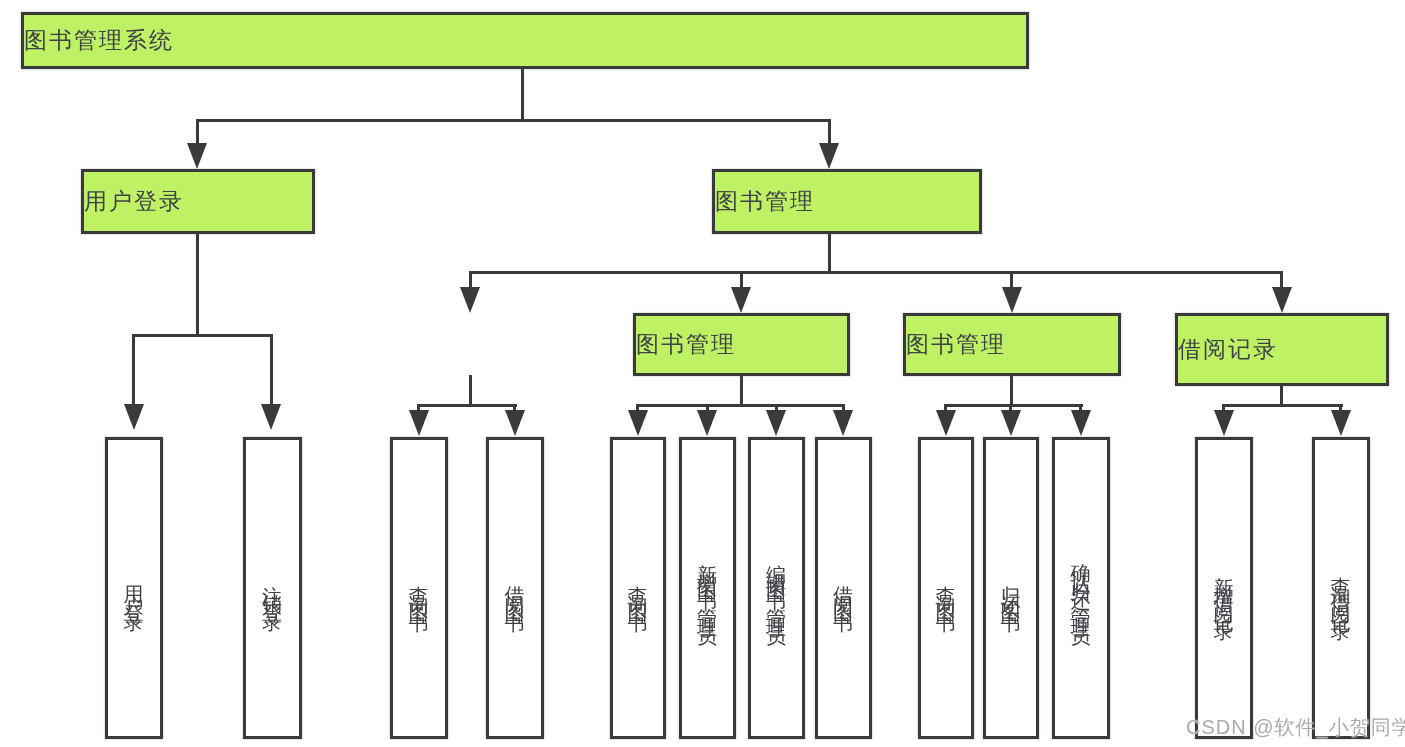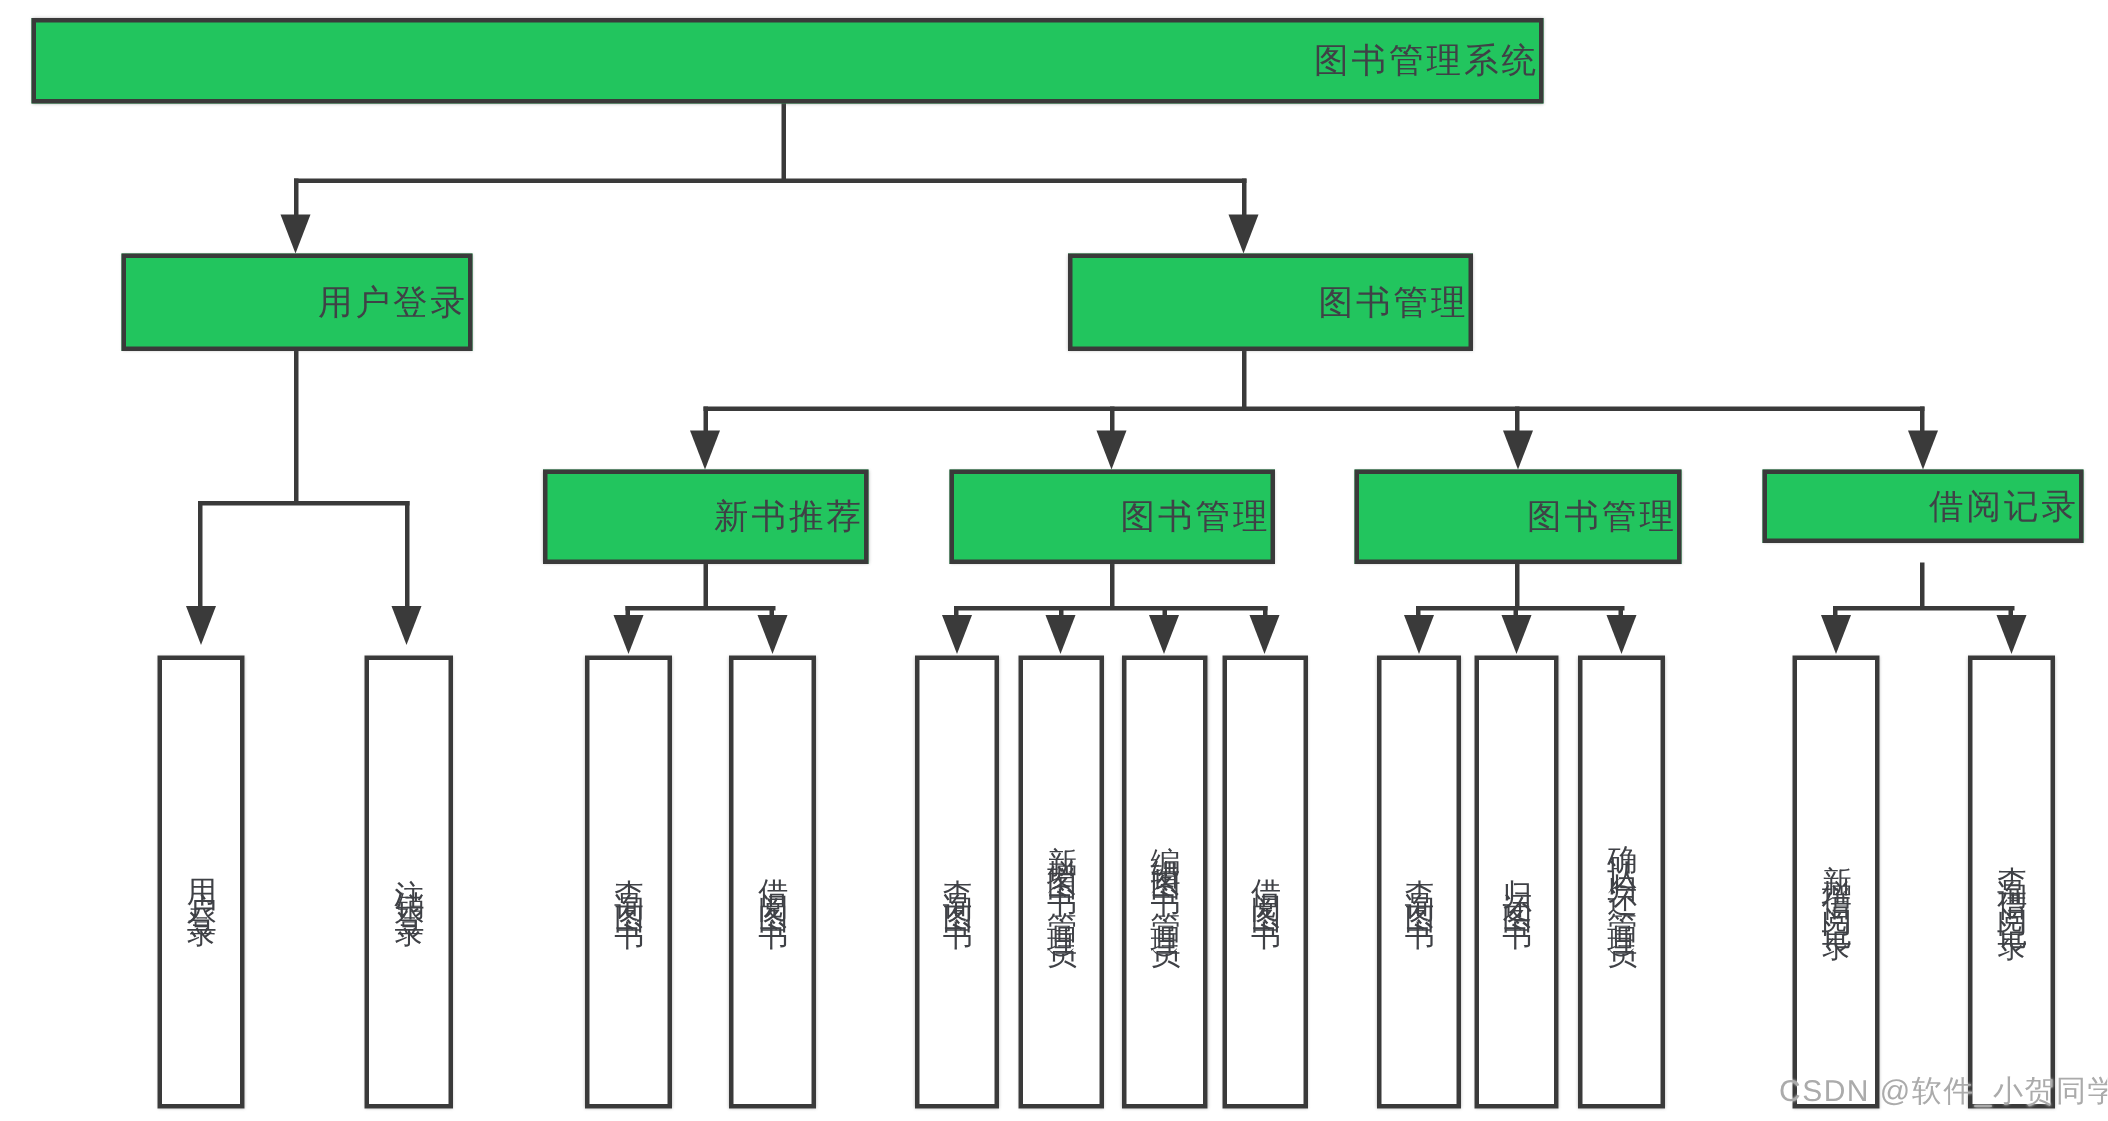--- a/index.html
+++ b/index.html
@@ -12,23 +12,23 @@
   .canvas{
     position:relative;
     width:1405px;height:747px;
     background:var(--bg);
     font-family:"Liberation Sans",sans-serif;
     overflow:hidden;
   }
   .box{
     position:absolute;
     box-sizing:border-box;
-    background:#22c55e;
+    background:#bef264;
     border:3px solid var(--line);
-    display:flex;align-items:center;justify-content:flex-end;
+    display:flex;align-items:center;justify-content:flex-start;
     font-size:23px;letter-spacing:2px;
     color:var(--text);
     box-shadow:0 0 2px rgba(100,100,100,.45);
     white-space:nowrap;
   }
   .vbox{
     position:absolute;
     box-sizing:border-box;
     background:#fff;
     border:3px solid var(--line);
@@ -131,30 +131,27 @@
       <span>图书管理系统</span>
     </div>
 
   <div class="box" style="left:81px;top:169px;width:234px;height:65px;">
       <span>用户登录</span>
     </div>
   <div class="box" style="left:712px;top:169px;width:270px;height:65px;">
       <span>图书管理</span>
     </div>
 
-  <div class="box" style="left:362px;top:313px;width:217px;height:63px;">
-      <span>新书推荐</span>
-    </div>
   <div class="box" style="left:633px;top:313px;width:217px;height:63px;">
       <span>图书管理</span>
     </div>
   <div class="box" style="left:903px;top:313px;width:218px;height:63px;">
       <span>图书管理</span>
     </div>
-  <div class="box" style="left:1175px;top:313px;width:214px;height:49px;">
+  <div class="box" style="left:1175px;top:313px;width:214px;height:73px;">
       <span>借阅记录</span>
     </div>
 
   <div class="vbox" style="left:105px;top:437px;width:58px;height:302px;">
       <span>用户登录</span>
     </div>
   <div class="vbox" style="left:243px;top:437px;width:59px;height:302px;">
       <span>注销登录</span>
     </div>
 

